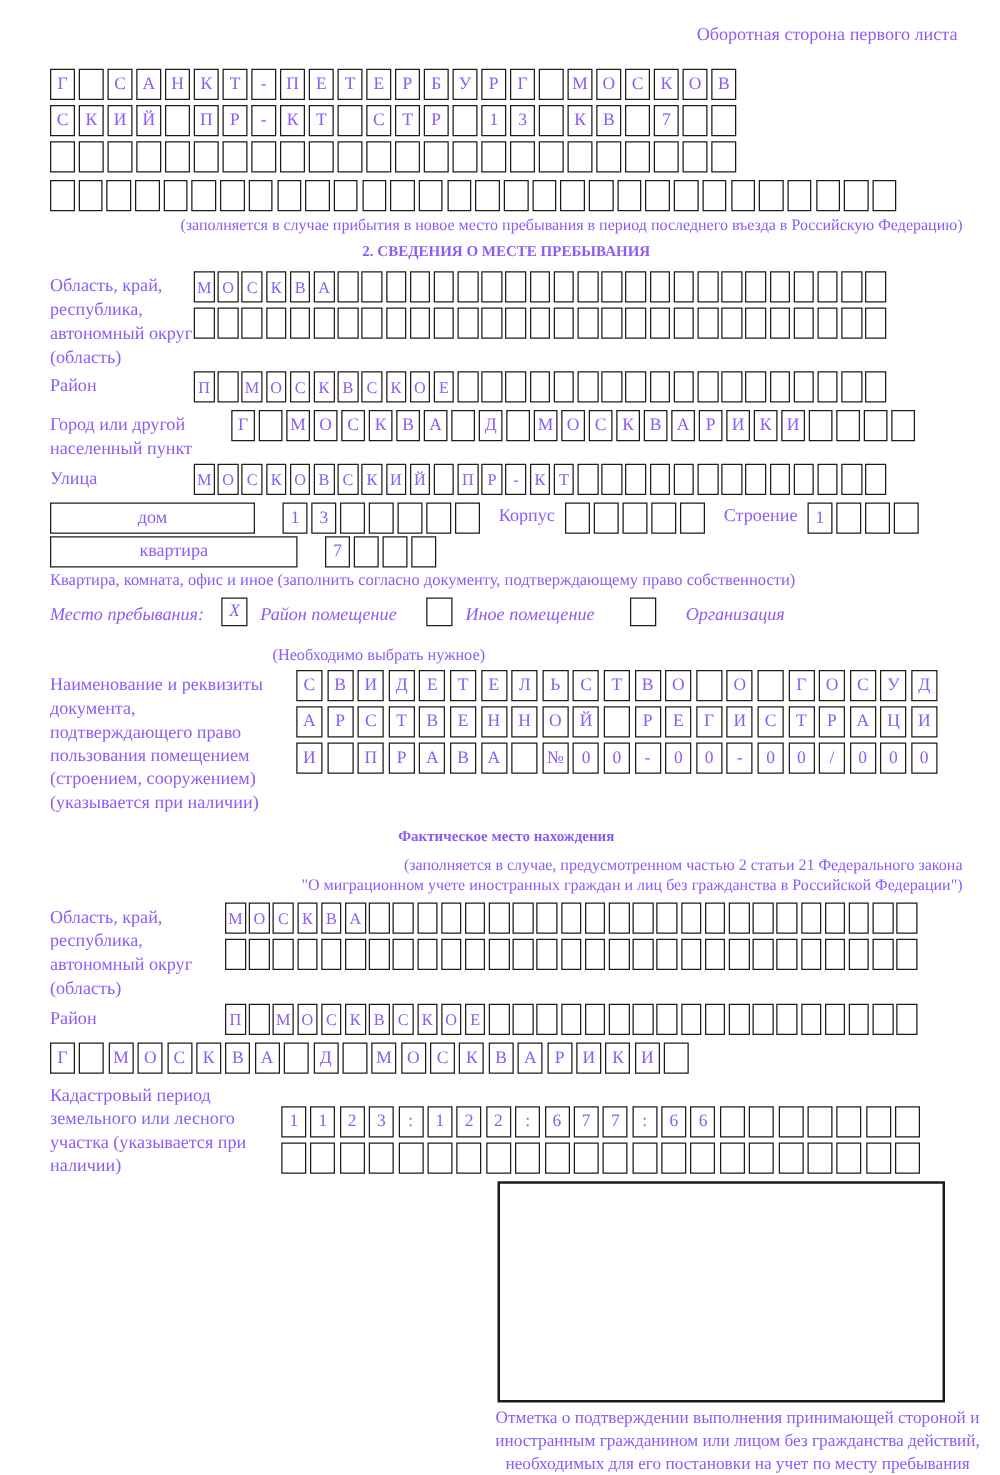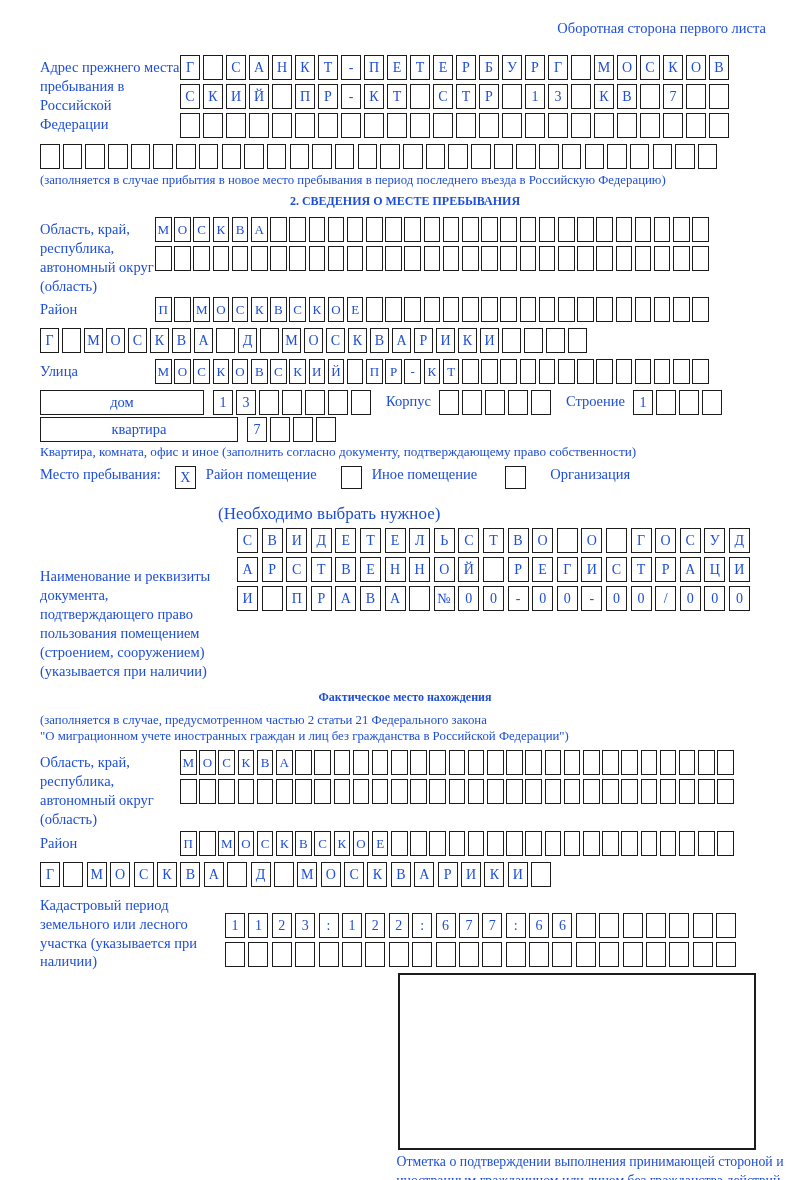--- a/index.html
+++ b/index.html
@@ -2,21 +2,21 @@
 <html><head>
 <meta charset="utf-8">
 <style>
   html,body{margin:0;padding:0;background:#fff;}
   .page{
     position:relative;
     width:800px;height:1180px;
     box-sizing:border-box;
     padding:16px 30px 0 40px;
     font-family:"Liberation Serif","DejaVu Serif",serif;
-    color:#1d4ed8;
+    color:#8b5cf6;
     overflow:hidden;
   }
   .back-note{text-align:right;font-size:14.5px;margin:4px 4px 18px 0;}
   .field{display:flex;align-items:flex-start;margin-bottom:2px;}
   .flabel{font-size:14.5px;line-height:1.3;padding-top:3px;}
   .w140{width:140px;flex:0 0 140px;}
   .w115{width:115px;flex:0 0 115px;}
   .w145{width:145px;flex:0 0 145px;}
   .w185{width:185px;flex:0 0 185px;}
   .rows{flex:1;}
@@ -28,51 +28,50 @@
     text-align:center;vertical-align:top;
     font-size:14px;background:#fff;
   }
   .cells24 .cell{width:18px;margin-right:3px;}
   .cells30 .cell{width:17.5px;margin-right:3.2px;}
   .cells29 .cell{width:14.6px;margin-right:2.6px;font-size:13px;}
   .cells25 .cell{width:17px;margin-right:3px;}
   .cells21 .cell{width:19px;margin-right:3.6px;}
   .cells22 .cell{width:18px;margin-right:3.4px;}
   .cellsS .cell{width:18px;margin-right:3px;}
-  .caption{font-size:12.8px;text-align:left;margin:1px 0 6px 0;}
+  .caption{font-size:12.8px;text-align:right;margin:1px 0 6px 0;}
   .caption-left{font-size:13.2px;text-align:left;margin:2px 0 6px 0;}
   .h-center{font-size:12px;font-weight:bold;text-align:center;margin:4px 0 8px 0;}
   .inline-label{font-size:14.5px;}
   .bigbox{
     display:inline-block;box-sizing:content-box;
     border:1.6px solid #1c1c1c;height:23px;line-height:23px;
-    text-align:center;font-size:14.5px;vertical-align:top;margin-right:9px;
+    text-align:center;font-size:14.5px;vertical-align:top;margin-right:22px;
   }
   .houserow,.flatrow{white-space:nowrap;margin-bottom:2px;}
   .houserow .inline-label{margin:0 8px 0 12px;display:inline-block;padding-top:3px;}
-  .checkline{display:flex;align-items:flex-start;margin:4px 0 2px 0;font-size:14.5px;}
+  .checkline{display:flex;align-items:flex-end;margin:4px 0 2px 0;font-size:14.5px;font-style:italic;}
   .checkbox{
     display:inline-block;box-sizing:content-box;width:19px;height:21px;
     border:1.6px solid #1c1c1c;text-align:center;line-height:21px;
     font-size:14px;margin:0 10px 0 14px;
   }
-  .choose-note{font-size:17px;margin:15px 0 4px 178px;}
+  .choose-note{font-size:13px;margin:15px 0 4px 178px;}
   .stamp-wrap{margin-left:355px;margin-top:2px;width:390px;}
   .stamp-box{width:354px;height:173px;border:2px solid #1c1c1c;margin-left:3px;}
   .stamp-caption{font-size:13.8px;text-align:center;line-height:1.35;margin-top:3px;}
 </style>
 </head>
 <body>
 
 <div class="page">
 
   <div class="back-note">Оборотная сторона первого листа</div>
 
   <div class="field">
-    <div class="flabel w140">Адрес прежнего места пребывания в Российской Федерации</div>
     <div class="rows">
       <div class="cellrow cells24"><span class="cell">Г</span><span class="cell"></span><span class="cell">С</span><span class="cell">А</span><span class="cell">Н</span><span class="cell">К</span><span class="cell">Т</span><span class="cell">-</span><span class="cell">П</span><span class="cell">Е</span><span class="cell">Т</span><span class="cell">Е</span><span class="cell">Р</span><span class="cell">Б</span><span class="cell">У</span><span class="cell">Р</span><span class="cell">Г</span><span class="cell"></span><span class="cell">М</span><span class="cell">О</span><span class="cell">С</span><span class="cell">К</span><span class="cell">О</span><span class="cell">В</span></div>
       <div class="cellrow cells24"><span class="cell">С</span><span class="cell">К</span><span class="cell">И</span><span class="cell">Й</span><span class="cell"></span><span class="cell">П</span><span class="cell">Р</span><span class="cell">-</span><span class="cell">К</span><span class="cell">Т</span><span class="cell"></span><span class="cell">С</span><span class="cell">Т</span><span class="cell">Р</span><span class="cell"></span><span class="cell">1</span><span class="cell">3</span><span class="cell"></span><span class="cell">К</span><span class="cell">В</span><span class="cell"></span><span class="cell">7</span><span class="cell"></span><span class="cell"></span></div>
       <div class="cellrow cells24"><span class="cell"></span><span class="cell"></span><span class="cell"></span><span class="cell"></span><span class="cell"></span><span class="cell"></span><span class="cell"></span><span class="cell"></span><span class="cell"></span><span class="cell"></span><span class="cell"></span><span class="cell"></span><span class="cell"></span><span class="cell"></span><span class="cell"></span><span class="cell"></span><span class="cell"></span><span class="cell"></span><span class="cell"></span><span class="cell"></span><span class="cell"></span><span class="cell"></span><span class="cell"></span><span class="cell"></span></div>
     </div>
   </div>
   <div class="cellrow cells30"><span class="cell"></span><span class="cell"></span><span class="cell"></span><span class="cell"></span><span class="cell"></span><span class="cell"></span><span class="cell"></span><span class="cell"></span><span class="cell"></span><span class="cell"></span><span class="cell"></span><span class="cell"></span><span class="cell"></span><span class="cell"></span><span class="cell"></span><span class="cell"></span><span class="cell"></span><span class="cell"></span><span class="cell"></span><span class="cell"></span><span class="cell"></span><span class="cell"></span><span class="cell"></span><span class="cell"></span><span class="cell"></span><span class="cell"></span><span class="cell"></span><span class="cell"></span><span class="cell"></span><span class="cell"></span></div>
   <div class="caption">(заполняется в случае прибытия в новое место пребывания в период последнего въезда в Российскую Федерацию)</div>
 
   <div class="h-center">2. СВЕДЕНИЯ О МЕСТЕ ПРЕБЫВАНИЯ</div>
@@ -86,20 +85,21 @@
   </div>
 
   <div class="field">
     <div class="flabel w115">Район</div>
     <div class="rows">
       <div class="cellrow cells29"><span class="cell">П</span><span class="cell"></span><span class="cell">М</span><span class="cell">О</span><span class="cell">С</span><span class="cell">К</span><span class="cell">В</span><span class="cell">С</span><span class="cell">К</span><span class="cell">О</span><span class="cell">Е</span><span class="cell"></span><span class="cell"></span><span class="cell"></span><span class="cell"></span><span class="cell"></span><span class="cell"></span><span class="cell"></span><span class="cell"></span><span class="cell"></span><span class="cell"></span><span class="cell"></span><span class="cell"></span><span class="cell"></span><span class="cell"></span><span class="cell"></span><span class="cell"></span><span class="cell"></span><span class="cell"></span></div>
     </div>
   </div>
 
   <div class="field">
+    <div class="flabel w145">Город или другой населенный пункт</div>
     <div class="rows">
       <div class="cellrow cells25"><span class="cell">Г</span><span class="cell"></span><span class="cell">М</span><span class="cell">О</span><span class="cell">С</span><span class="cell">К</span><span class="cell">В</span><span class="cell">А</span><span class="cell"></span><span class="cell">Д</span><span class="cell"></span><span class="cell">М</span><span class="cell">О</span><span class="cell">С</span><span class="cell">К</span><span class="cell">В</span><span class="cell">А</span><span class="cell">Р</span><span class="cell">И</span><span class="cell">К</span><span class="cell">И</span><span class="cell"></span><span class="cell"></span><span class="cell"></span><span class="cell"></span></div>
     </div>
   </div>
 
   <div class="field">
     <div class="flabel w115">Улица</div>
     <div class="rows">
       <div class="cellrow cells29"><span class="cell">М</span><span class="cell">О</span><span class="cell">С</span><span class="cell">К</span><span class="cell">О</span><span class="cell">В</span><span class="cell">С</span><span class="cell">К</span><span class="cell">И</span><span class="cell">Й</span><span class="cell"></span><span class="cell">П</span><span class="cell">Р</span><span class="cell">-</span><span class="cell">К</span><span class="cell">Т</span><span class="cell"></span><span class="cell"></span><span class="cell"></span><span class="cell"></span><span class="cell"></span><span class="cell"></span><span class="cell"></span><span class="cell"></span><span class="cell"></span><span class="cell"></span><span class="cell"></span><span class="cell"></span><span class="cell"></span></div>
     </div>
@@ -119,21 +119,21 @@
     <span class="checkbox">X</span>
     <span>Район помещение</span>
     <span class="checkbox" style="margin-left:24px;"></span>
     <span>Иное помещение</span>
     <span class="checkbox" style="margin-left:28px;margin-right:24px;"></span>
     <span>Организация</span>
   </div>
   <div class="choose-note">(Необходимо выбрать нужное)</div>
 
   <div class="field">
-    <div class="flabel w185" style="padding-right:12px;margin-top:36px;">Наименование и реквизиты документа, подтверждающего право пользования помещением (строением, сооружением) (указывается при наличии)</div>
+    <div class="flabel w185" style="padding-right:12px;">Наименование и реквизиты документа, подтверждающего право пользования помещением (строением, сооружением) (указывается при наличии)</div>
     <div class="rows">
       <div class="cellrow cells21"><span class="cell">С</span><span class="cell">В</span><span class="cell">И</span><span class="cell">Д</span><span class="cell">Е</span><span class="cell">Т</span><span class="cell">Е</span><span class="cell">Л</span><span class="cell">Ь</span><span class="cell">С</span><span class="cell">Т</span><span class="cell">В</span><span class="cell">О</span><span class="cell"></span><span class="cell">О</span><span class="cell"></span><span class="cell">Г</span><span class="cell">О</span><span class="cell">С</span><span class="cell">У</span><span class="cell">Д</span></div>
       <div class="cellrow cells21"><span class="cell">А</span><span class="cell">Р</span><span class="cell">С</span><span class="cell">Т</span><span class="cell">В</span><span class="cell">Е</span><span class="cell">Н</span><span class="cell">Н</span><span class="cell">О</span><span class="cell">Й</span><span class="cell"></span><span class="cell">Р</span><span class="cell">Е</span><span class="cell">Г</span><span class="cell">И</span><span class="cell">С</span><span class="cell">Т</span><span class="cell">Р</span><span class="cell">А</span><span class="cell">Ц</span><span class="cell">И</span></div>
       <div class="cellrow cells21"><span class="cell">И</span><span class="cell"></span><span class="cell">П</span><span class="cell">Р</span><span class="cell">А</span><span class="cell">В</span><span class="cell">А</span><span class="cell"></span><span class="cell">№</span><span class="cell">0</span><span class="cell">0</span><span class="cell">-</span><span class="cell">0</span><span class="cell">0</span><span class="cell">-</span><span class="cell">0</span><span class="cell">0</span><span class="cell">/</span><span class="cell">0</span><span class="cell">0</span><span class="cell">0</span></div>
     </div>
   </div>
 
   <div class="h-center" style="margin-top:10px;">Фактическое место нахождения</div>
   <div class="caption" style="margin-bottom:0;">(заполняется в случае, предусмотренном частью 2 статьи 21 Федерального закона</div>
   <div class="caption">"О миграционном учете иностранных граждан и лиц без гражданства в Российской Федерации")</div>

